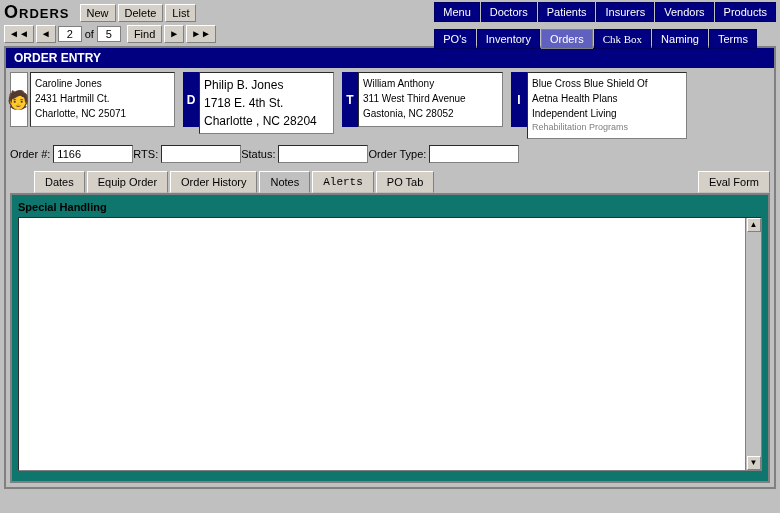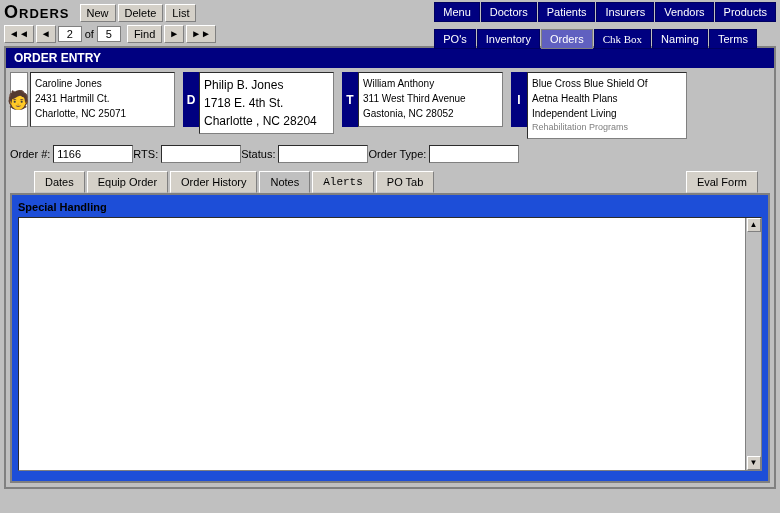--- a/index.html
+++ b/index.html
@@ -249,24 +249,24 @@
   </div>
 
   <div style="display:flex; align-items:flex-end; padding:0 4px; background:#c0c0c0;">
     <div class="content-tab" style="background:#d4d0c8; border:1px solid; border-color:#fff #808080 #c0c0c0 #fff; height:22px; padding:2px 10px; font-size:11px; cursor:pointer; display:flex; align-items:center; margin-right:2px;margin-left:24px;">Dates</div>
     <div class="content-tab" style="background:#d4d0c8; border:1px solid; border-color:#fff #808080 #c0c0c0 #fff; height:22px; padding:2px 10px; font-size:11px; cursor:pointer; display:flex; align-items:center; margin-right:2px;">Equip Order</div>
     <div class="content-tab" style="background:#d4d0c8; border:1px solid; border-color:#fff #808080 #c0c0c0 #fff; height:22px; padding:2px 10px; font-size:11px; cursor:pointer; display:flex; align-items:center; margin-right:2px;">Order History</div>
     <div style="background:#c0c0c0; border:1px solid; border-color:#fff #808080 #c0c0c0 #fff; height:22px; padding:2px 10px; font-size:11px; cursor:pointer; display:flex; align-items:center; margin-right:2px; border-bottom:1px solid #c0c0c0;">Notes</div>
     <div class="content-tab" style="background:#d4d0c8; border:1px solid; border-color:#fff #808080 #c0c0c0 #fff; height:22px; padding:2px 10px; font-size:11px; cursor:pointer; display:flex; align-items:center; margin-right:2px;font-family:Liberation Mono, monospace;">Alerts</div>
     <div class="content-tab" style="background:#d4d0c8; border:1px solid; border-color:#fff #808080 #c0c0c0 #fff; height:22px; padding:2px 10px; font-size:11px; cursor:pointer; display:flex; align-items:center; margin-right:2px;">PO Tab</div>
     <div style="flex:1;"></div>
-    <div class="content-tab" style="background:#d4d0c8; border:1px solid; border-color:#fff #808080 #c0c0c0 #fff; height:22px; padding:2px 10px; font-size:11px; cursor:pointer; display:flex; align-items:center; margin-right:12px;">Eval Form</div>
-  </div>
-
-  <div style="background:#1d4ed8; border:2px solid #808080; margin:0 4px 4px 4px; padding:6px; height:290px; position:relative;">
+    <div class="content-tab" style="background:#d4d0c8; border:1px solid; border-color:#fff #808080 #c0c0c0 #fff; height:22px; padding:2px 10px; font-size:11px; cursor:pointer; display:flex; align-items:center; margin-right:0;">Eval Form</div>
+  </div>
+
+  <div style="background:#0f766e; border:2px solid #808080; margin:0 4px 4px 4px; padding:6px; height:290px; position:relative;">
     <div style="font-size:11px; font-weight:bold; margin-bottom:4px;">Special Handling</div>
 
     <div style="position:relative; width:100%; height:254px; background:#fff; border:1px inset #808080;">
       <textarea style="width: calc(100% - 16px); height: 100%; border: none; outline: none; resize: none; font-size: 11px; padding: 2px; font-family: Arial, sans-serif;"></textarea>
       
       <div style="position:absolute; right:0; top:0; width:16px; height:100%; background:#c0c0c0; border-left:1px solid #808080; display:flex; flex-direction:column; align-items:center;">
         <div style="width:14px; height:14px; background:#d4d0c8; border:1px solid; border-color:#fff #808080 #808080 #fff; display:flex; align-items:center; justify-content:center; font-size:8px; cursor:pointer; flex-shrink:0;">▲</div>
         <div style="flex:1; background:#c0c0c0; width:100%;"></div>
         <div style="width:14px; height:14px; background:#d4d0c8; border:1px solid; border-color:#fff #808080 #808080 #fff; display:flex; align-items:center; justify-content:center; font-size:8px; cursor:pointer; flex-shrink:0;">▼</div>
       </div>

